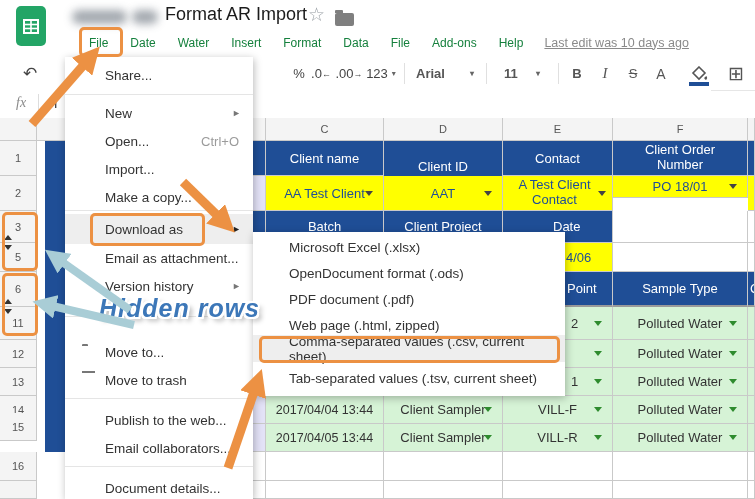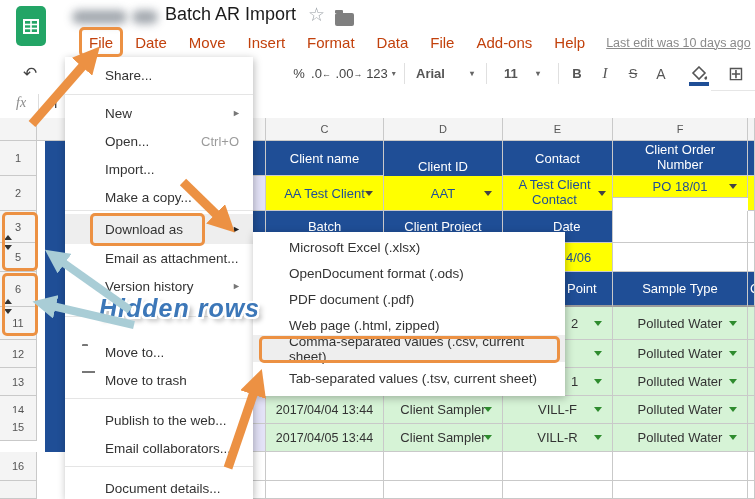--- a/index.html
+++ b/index.html
@@ -7,21 +7,21 @@
        font-family:"Liberation Sans", sans-serif;-webkit-font-smoothing:antialiased}
   
   #titlebar{position:absolute;left:0;top:0;width:755px;height:57px;background:#fff}
   #sheets-icon{position:absolute;left:16px;top:6px;width:30px;height:40px;background:#23a566;border-radius:5px;display:flex;align-items:center;justify-content:center}
   #doc-title{position:absolute;left:165px;top:4px;font-size:18px;color:#1b1b1b}
   .blurblob{position:absolute;background:#8d949c;border-radius:7px;filter:blur(4px);opacity:.8}
   #star-icon{position:absolute;left:308px;top:3px;font-size:19px;color:#9aa0a6}
   #folder-icon{position:absolute;left:335px;top:13px;width:19px;height:13px;background:#7f7f7f;border-radius:2px}
   #folder-icon:before{content:"";position:absolute;left:0;top:-3px;width:8px;height:3px;background:#7f7f7f;border-radius:1px 1px 0 0}
   #menubar{position:absolute;left:78px;top:28px;height:29px;display:flex;align-items:center}
-  .menu-item{padding:0 11px;font-size:15px;color:#c2410c}
+  .menu-item{padding:0 11px;font-size:12px;color:#15803d}
   #last-edit{font-size:12.5px;color:#8a8a8a;text-decoration:underline;margin-left:10px;white-space:nowrap}
   
   #toolbar{position:absolute;left:0;top:57px;width:755px;height:33px;background:#fff;border-bottom:1px solid #e6e6e6}
   .tbtn{position:absolute;top:0;height:33px;display:flex;align-items:center;justify-content:center;color:#444;font-size:13px}
   .tsep{position:absolute;top:6px;width:1px;height:21px;background:#e0e0e0}
   .caret{font-size:8px;color:#666;margin-left:4px}
   .tinyarrow{font-size:9px;color:#444;vertical-align:-4px}
   #fill-underline{position:absolute;left:689px;top:25px;width:20px;height:4px;background:#1f4e96}
   
   #formulabar{position:absolute;left:0;top:90px;width:711px;height:28px;background:#fff;border-bottom:3px solid #be185d}
@@ -80,27 +80,27 @@
   <div id="sheets-icon">
     <svg width="16" height="22" viewBox="0 0 16 22">
       <rect x="1" y="5" width="14" height="13" fill="none" stroke="#fff" stroke-width="2"></rect>
       <line x1="1" y1="9.5" x2="15" y2="9.5" stroke="#fff" stroke-width="1.6"></line>
       <line x1="1" y1="13.5" x2="15" y2="13.5" stroke="#fff" stroke-width="1.6"></line>
       <line x1="8" y1="5" x2="8" y2="18" stroke="#fff" stroke-width="1.6"></line>
     </svg>
   </div>
   <div class="blurblob" style="left:72px;top:10px;width:55px;height:14px"></div>
   <div class="blurblob" style="left:132px;top:10px;width:26px;height:14px"></div>
-  <div id="doc-title">Batch AR Import</div>
+  <div id="doc-title">Format AR Import</div>
   <div id="star-icon">☆</div>
   <div id="folder-icon"></div>
   <div id="menubar">
     <span class="menu-item">File</span>
     <span class="menu-item">Date</span>
-    <span class="menu-item">Move</span>
+    <span class="menu-item">Water</span>
     <span class="menu-item">Insert</span>
     <span class="menu-item">Format</span>
     <span class="menu-item">Data</span>
     <span class="menu-item">File</span>
     <span class="menu-item">Add-ons</span>
     <span class="menu-item">Help</span>
     <span id="last-edit">Last edit was 10 days ago</span>
   </div>
 </div>
 

